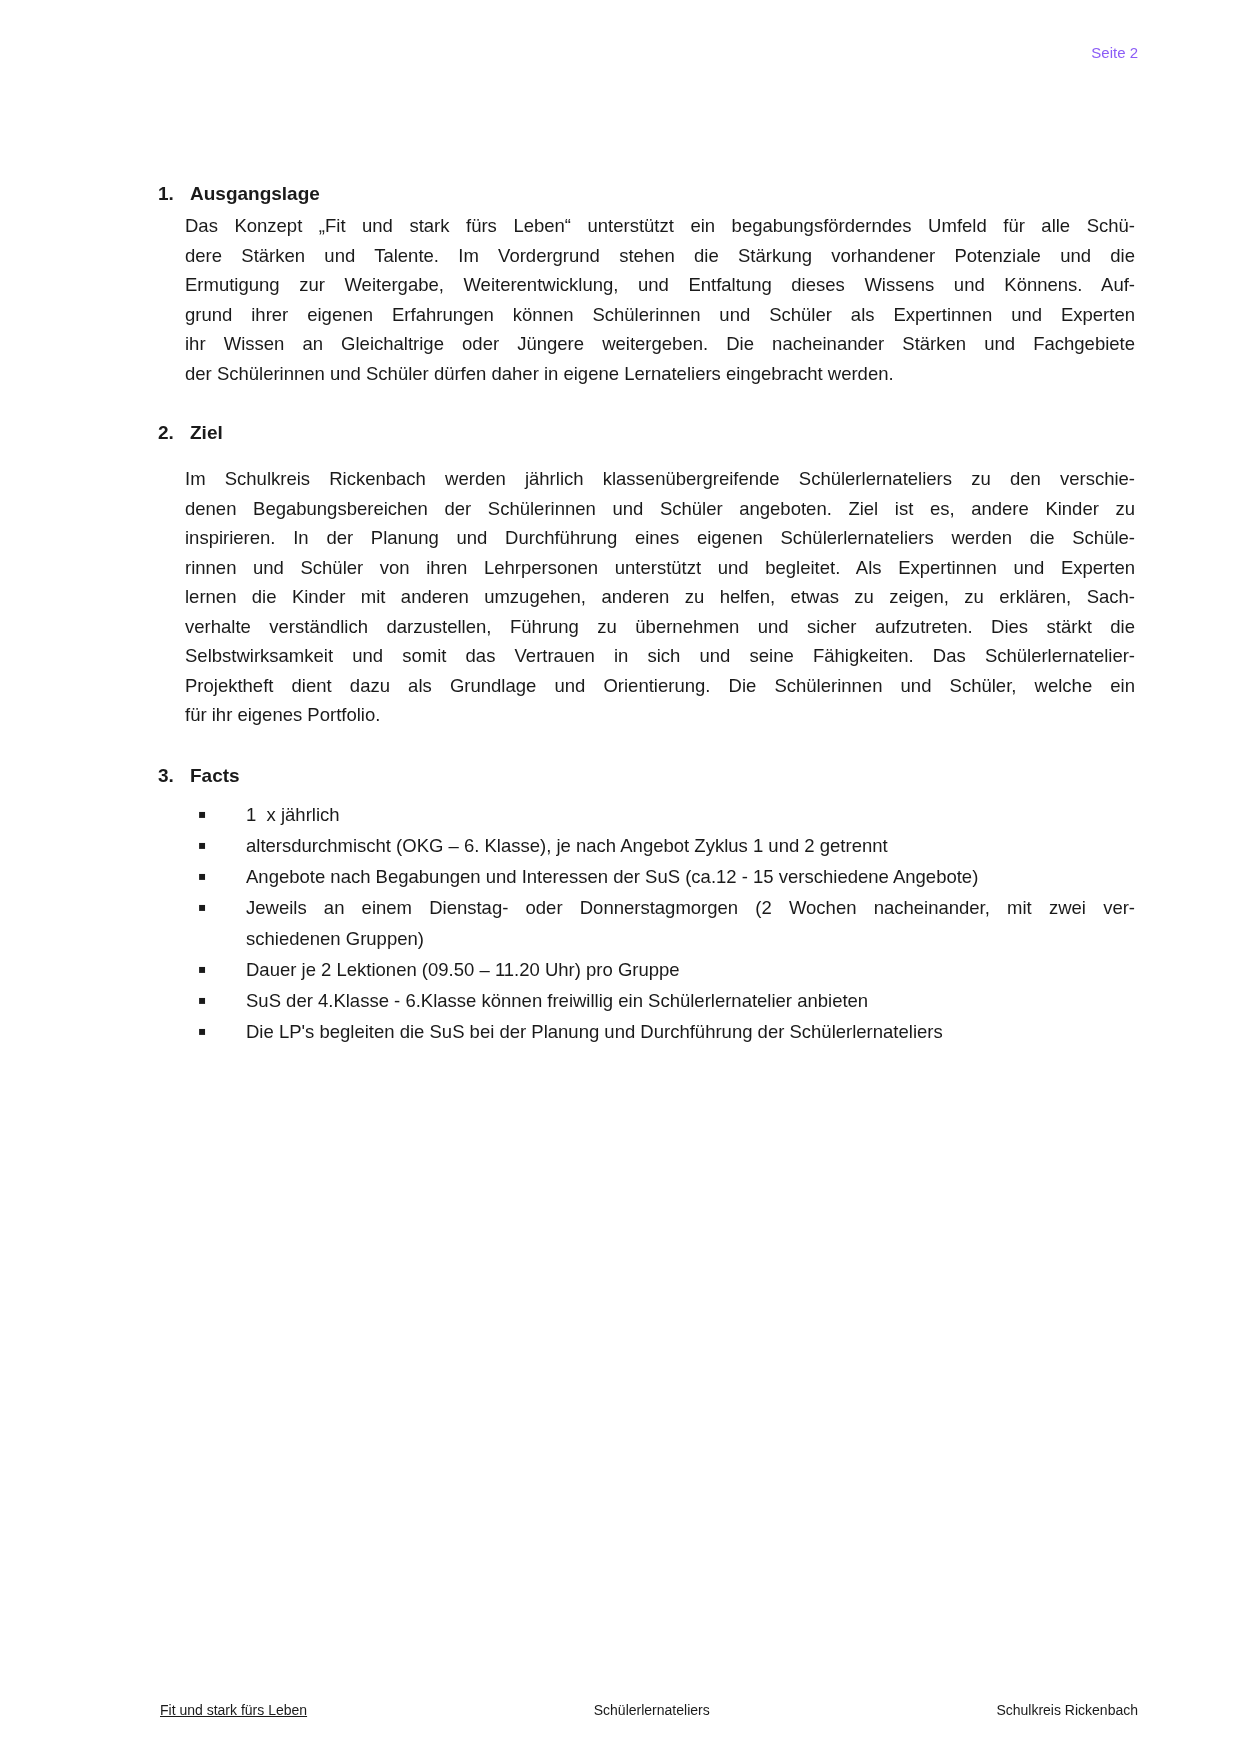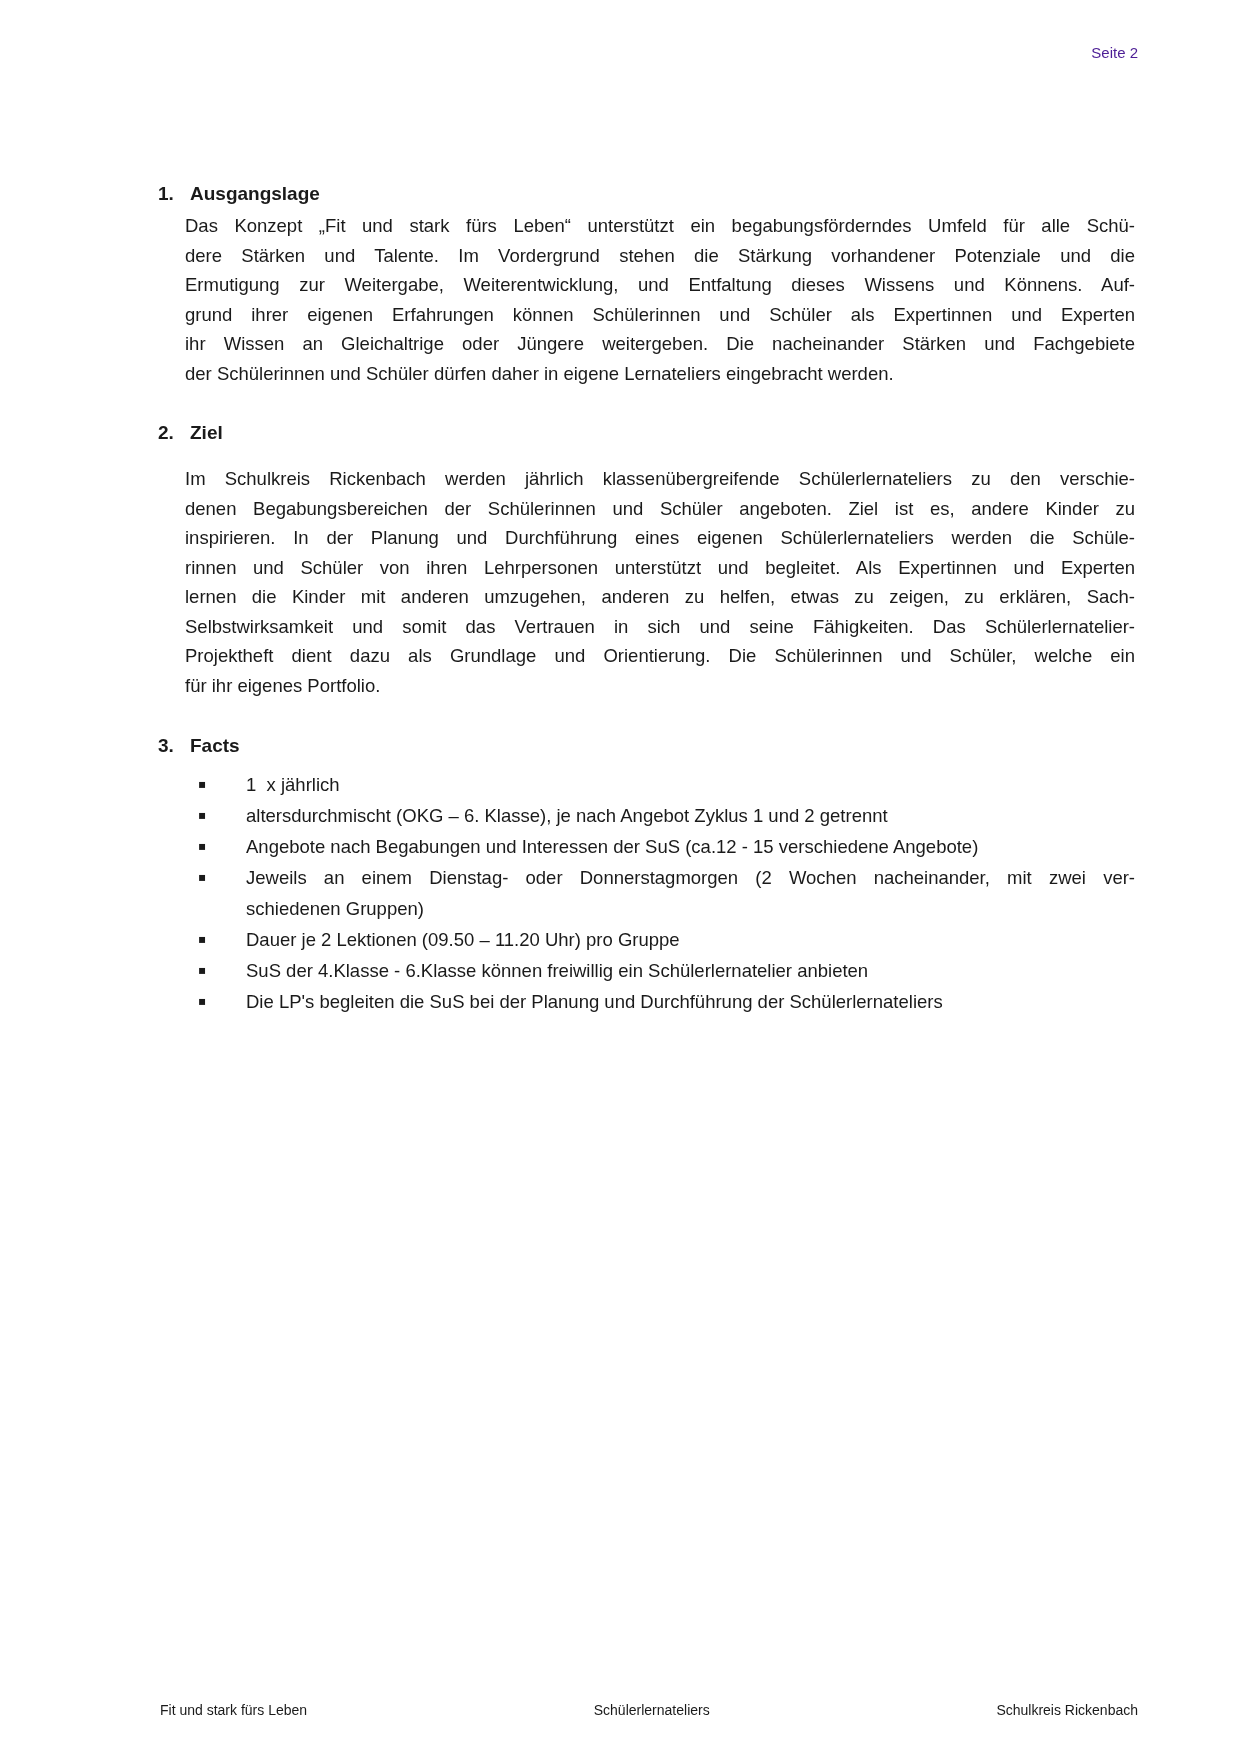--- a/index.html
+++ b/index.html
@@ -12,21 +12,21 @@
     color: #1a1a1a;
     font-family: "Liberation Sans", sans-serif;
     overflow: hidden;
   }
   .page-header {
     position: absolute;
     top: 44px;
     right: 102px;
     font-size: 15px;
     line-height: 18px;
-    color: #4c1d95;
+    color: #8b5cf6;
   }
   .content {
     position: absolute;
     left: 158px;
     top: 0;
     width: 977px;
   }
   .sec-head {
     display: flex;
     margin: 0;
@@ -72,21 +72,21 @@
     position: absolute;
     top: 1702px;
     left: 160px;
     right: 102px;
     display: flex;
     align-items: baseline;
     font-size: 14px;
     line-height: 17px;
     color: #1a1a1a;
   }
-  .footer-left  { flex: 0 0 auto; text-align: center; }
+  .footer-left  { flex: 0 0 auto; text-align: center; text-decoration: underline; }
   .footer-center{ flex: 1 1 auto; text-align: center; }
   .footer-right { flex: 0 0 auto; text-align: right; }
 </style>
 </head>
 <body>
 
 <div class="page">
 
   <div class="page-header">Seite 2</div>
 
@@ -111,20 +111,21 @@
       <h2 class="sec-head">
         <span class="sec-num">2.</span>
         <span class="sec-title">Ziel</span>
       </h2>
       <div class="para">
           <div class="line fill">Im Schulkreis Rickenbach werden jährlich klassenübergreifende Schülerlernateliers zu den verschie-</div>
           <div class="line fill">denen Begabungsbereichen der Schülerinnen und Schüler angeboten. Ziel ist es, andere Kinder zu</div>
           <div class="line fill">inspirieren. In der Planung und Durchführung eines eigenen Schülerlernateliers werden die Schüle-</div>
           <div class="line fill">rinnen und Schüler von ihren Lehrpersonen unterstützt und begleitet. Als Expertinnen und Experten</div>
           <div class="line fill">lernen die Kinder mit anderen umzugehen, anderen zu helfen, etwas zu zeigen, zu erklären, Sach-</div>
+          <div class="line fill">verhalte verständlich darzustellen, Führung zu übernehmen und sicher aufzutreten. Dies stärkt die</div>
           <div class="line fill">Selbstwirksamkeit und somit das Vertrauen in sich und seine Fähigkeiten. Das Schülerlernatelier-</div>
           <div class="line fill">Projektheft dient dazu als Grundlage und Orientierung. Die Schülerinnen und Schüler, welche ein</div>
           <div class="line">für ihr eigenes Portfolio.</div>
         </div>
     </section>
 
     <section class="sec-3">
       <h2 class="sec-head">
         <span class="sec-num">3.</span>
         <span class="sec-title">Facts</span>

